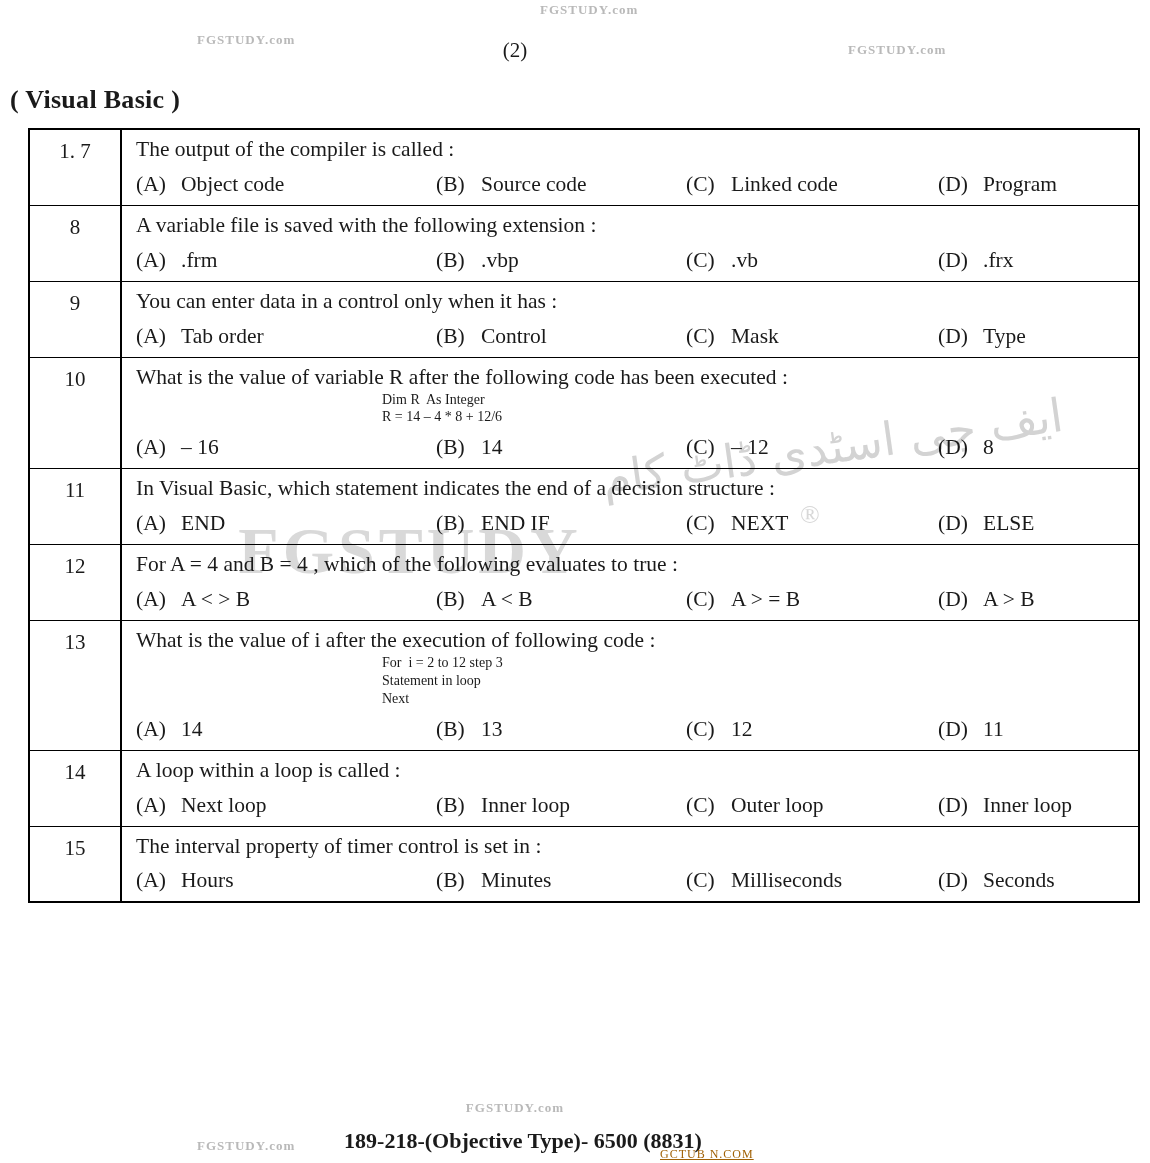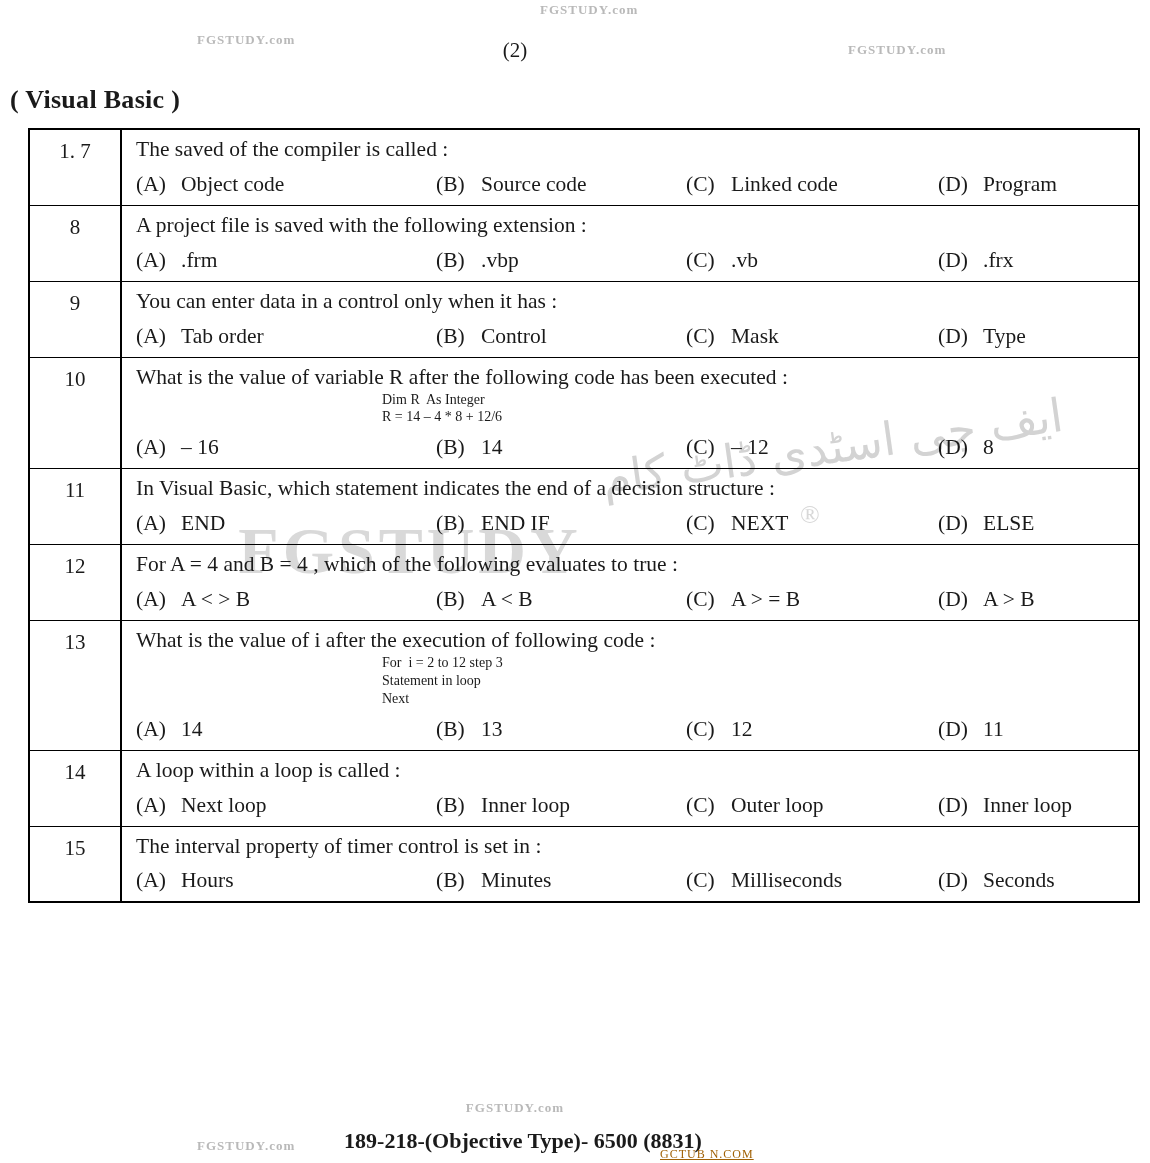--- a/index.html
+++ b/index.html
@@ -180,21 +180,21 @@
 <div class="wm-reg">®</div>
 
 <div class="page-number">(2)</div>
 <div class="section-title">( Visual Basic )</div>
 
 <table class="qtable">
   <tbody>
     <tr>
       <td class="num-cell"><span class="ni">1.  7</span></td>
       <td class="body-cell">
-        <div class="qtext">The saved of the compiler is called  :</div>
+        <div class="qtext">The output of the compiler is called  :</div>
         <div class="opts">
           <div class="opt o1">
               <span class="lab">(A)</span>
               <span>Object code</span>
             </div>
           <div class="opt o2">
               <span class="lab">(B)</span>
               <span>Source code</span>
             </div>
           <div class="opt o3">
@@ -205,21 +205,21 @@
               <span class="lab">(D)</span>
               <span>Program</span>
             </div>
         </div>
       </td>
     </tr>
 
     <tr>
       <td class="num-cell"><span class="ni">8</span></td>
       <td class="body-cell">
-        <div class="qtext">A project file is saved with the following extension  :</div>
+        <div class="qtext">A variable file is saved with the following extension  :</div>
         <div class="opts">
           <div class="opt o1">
               <span class="lab">(A)</span>
               <span>.frm</span>
             </div>
           <div class="opt o2">
               <span class="lab">(B)</span>
               <span>.vbp</span>
             </div>
           <div class="opt o3">

